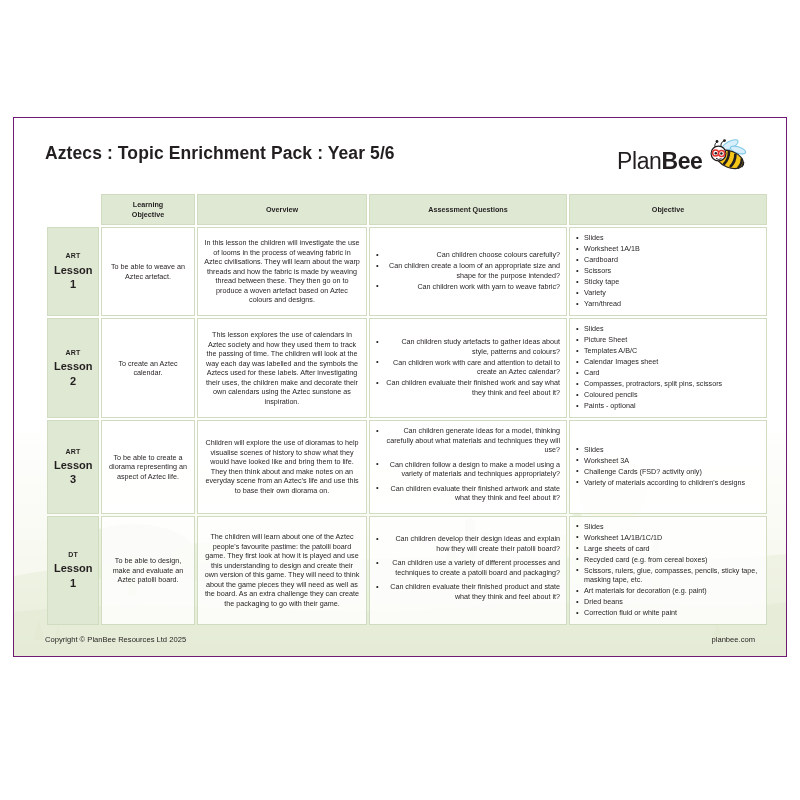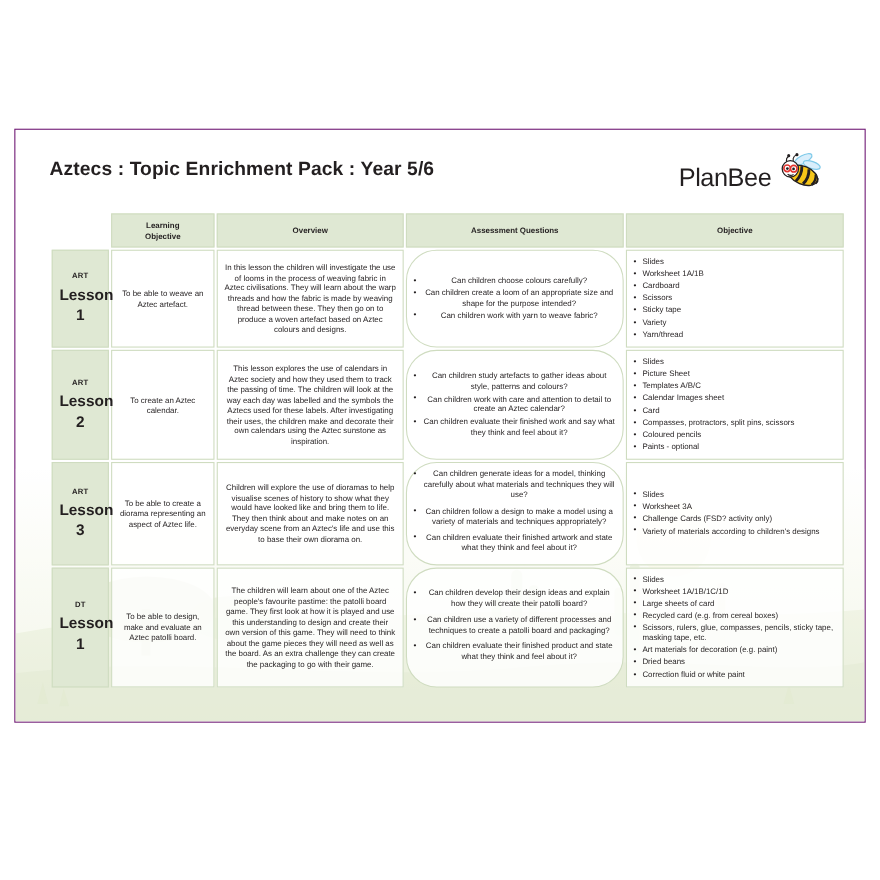--- a/index.html
+++ b/index.html
@@ -63,21 +63,21 @@
     flex: 0 0 auto;
   }
   .logo-text {
     position: absolute;
     left: 0;
     top: 12px;
     font-size: 23px;
     color: #231f20;
     letter-spacing: -.4px;
   }
-  .logo-text b { font-weight: 400; text-align: center; }
+  .logo-text b { font-weight: 700; text-align: center; }
   .logo-text .thin { font-weight: 400; }
   .logo-bee {
     position: absolute;
     right: 4px;
     top: 0px;
     width: 46px;
     height: 40px;
   }
 
   
@@ -124,32 +124,32 @@
     padding: 6px 3px;
   }
   td.lesson-cell .subj {
     font-size: 7px;
     font-weight: 700;
     letter-spacing: .2px;
     display: block;
     margin-bottom: 2px;
   }
   td.lesson-cell .lesson-no {
-    font-size: 14px;
+    font-size: 11px;
     font-weight: 700;
     display: block;
   }
 
   td.body-cell {
     background: rgba(255,255,255,.82);
     border: 1px solid #cfdcc0;
   }
   td.lo-cell   { text-align: center; padding: 6px 9px; }
   td.ov-cell   { text-align: center; padding: 6px 8px; }
-  td.aq-cell   { text-align: center;   padding: 6px 7px; border-radius: 28px; }
+  td.aq-cell   { text-align: right;   padding: 6px 7px; }
   td.res-cell  { text-align: left;   padding: 6px 7px; }
 
   ul.bul {
     list-style: none;
     margin: 0;
     padding: 0;
   }
   ul.bul li {
     position: relative;
     padding-left: 8px;
@@ -380,13 +380,17 @@
                 <li>Dried beans</li>
                 <li>Correction fluid or white paint</li>
               </ul>
           </td>
         </tr>
 
       </tbody>
     </table>
   </div>
 
+  <div class="doc-footer">
+    <span>Copyright © PlanBee Resources Ltd 2025</span>
+    <span>planbee.com</span>
+  </div>
 </div>
 
 </body></html>

